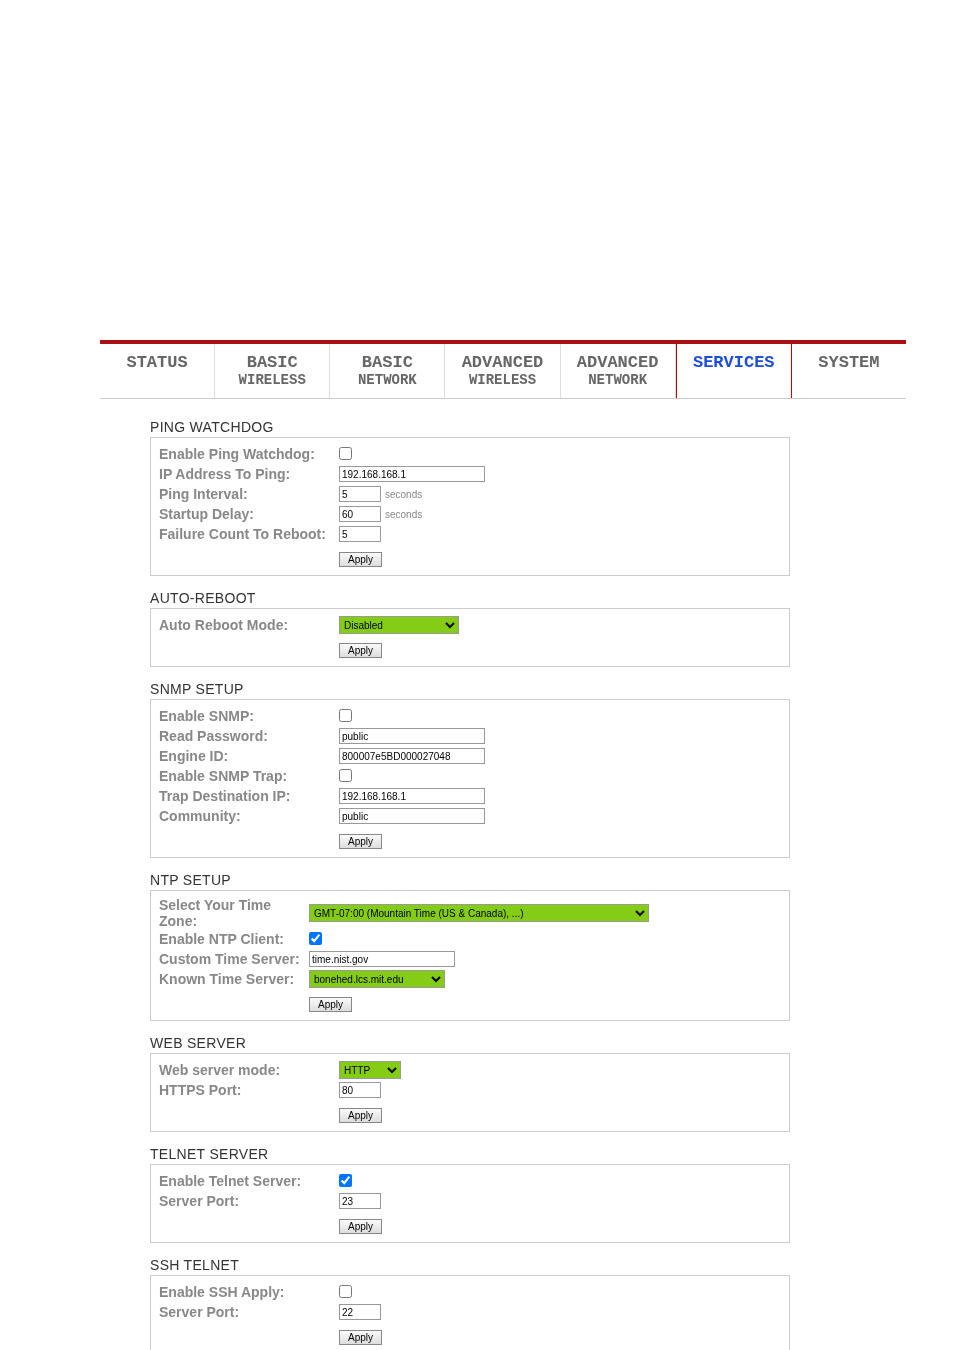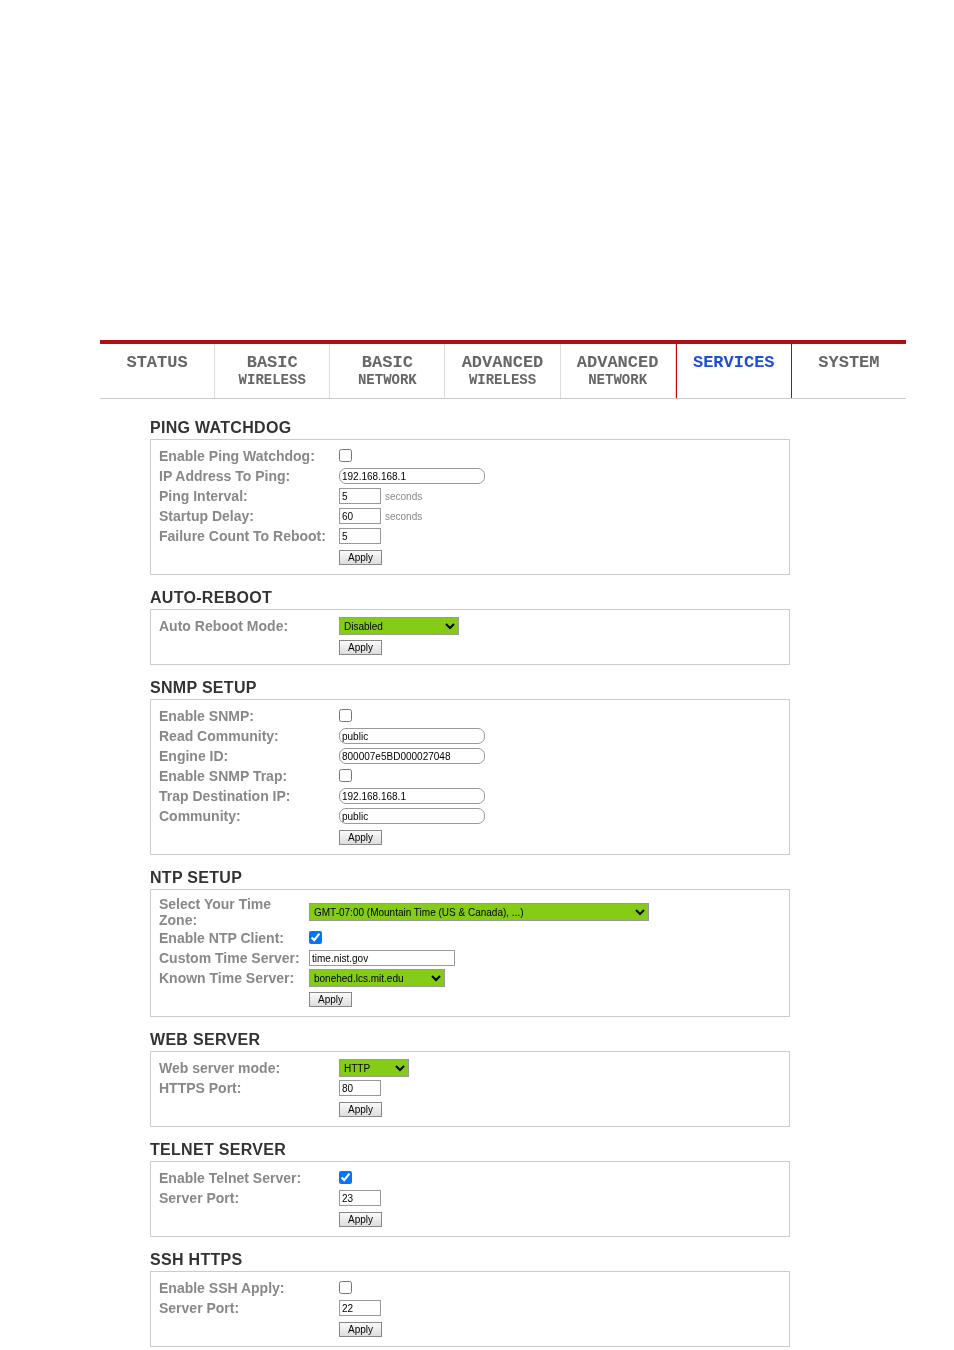--- a/index.html
+++ b/index.html
@@ -5,32 +5,32 @@
   html,body{margin:0;padding:0;background:#fff;font-family:Verdana,Arial,sans-serif;font-size:11px;color:#666;}
   .page{width:954px;margin:0 auto;}
   .topgap{height:340px;}
   .hr-top{height:4px;background:#a11;width:806px;margin-left:100px;}
   .tabs{display:flex;width:806px;margin-left:100px;border-bottom:1px solid #ccc;}
   .tab{flex:1;text-align:center;padding:10px 4px;font-family:Liberation Mono, monospace;font-weight:bold;font-size:17px;color:#666;border-right:1px solid #ddd;line-height:1.1;}
   .tab:last-child{border-right:none;}
   .tab.active{color:#1d4ed8;border:1px solid #c00;border-top:none;border-bottom:none;}
   .tab .sub{font-size:14px;display:block;}
   .content{width:640px;margin-left:150px;margin-top:20px;}
-  .section-title{font-weight:bold;color:#333;font-size:16px;margin:14px 0 2px 0;letter-spacing:0.3px;}
+  .section-title{font-weight:normal;color:#333;font-size:14px;margin:14px 0 2px 0;letter-spacing:0.3px;}
   .box{border:1px solid #ccc;padding:6px 8px 8px 8px;}
   .row{display:flex;align-items:center;min-height:20px;}
   .lbl{width:180px;color:#888;font-size:14px;font-weight:bold;}
   .ctl{flex:1;}
   input[type=text]{font-family:Verdana,Arial,sans-serif;font-size:10px;border:1px solid #999;height:14px;padding:0 2px;background:#fff;}
-  input.w140{width:140px;border-radius:7px;}
+  input.w140{width:140px;}
   input.w40{width:36px;}
   input.w140b{width:140px;}
   select{font-family:Verdana,Arial,sans-serif;font-size:10px;border:1px solid #999;height:18px;background:#84cc16;}
   .unit{font-size:10px;color:#888;margin-left:4px;}
-  .btn{font-family:Verdana,Arial,sans-serif;font-size:10px;border:1px solid #888;background:linear-gradient(#fafafa,#ddd);padding:1px 8px;margin-top:2px;cursor:pointer;}
+  .btn{font-family:Verdana,Arial,sans-serif;font-size:10px;border:1px solid #888;background:linear-gradient(#fafafa,#ddd);padding:1px 8px;margin-top:8px;cursor:pointer;}
   input[type=checkbox]{margin:0;}
   .cb{width:13px;height:13px;}
 </style>
 </head>
 <body>
 
 <div class="page">
   <div class="topgap"></div>
   <div class="hr-top"></div>
   <div class="tabs">
@@ -85,21 +85,21 @@
         </div>
     </div>
 
     <div class="section-title">SNMP SETUP</div>
     <div class="box">
       <div class="row">
           <div class="lbl">Enable SNMP:</div>
           <div class="ctl"><input type="checkbox" class="cb" style=""></div>
         </div>
       <div class="row">
-          <div class="lbl">Read Community:</div>
+          <div class="lbl">Read Password:</div>
           <div class="ctl"><input type="text" class="w140" value="public" style=""></div>
         </div>
       <div class="row">
           <div class="lbl">Engine ID:</div>
           <div class="ctl"><input type="text" class="w140" value="800007e5BD000027048" style=""></div>
         </div>
       <div class="row">
           <div class="lbl">Enable SNMP Trap:</div>
           <div class="ctl"><input type="checkbox" class="cb" style=""></div>
         </div>
@@ -138,21 +138,21 @@
       <div class="row">
           <div class="lbl" style="width:150px"></div>
           <div class="ctl"><button class="btn">Apply</button></div>
         </div>
     </div>
 
     <div class="section-title">WEB SERVER</div>
     <div class="box">
       <div class="row">
           <div class="lbl">Web server mode:</div>
-          <div class="ctl"><select style="width:70px"><option>HTTP</option></select></div>
+          <div class="ctl"><select style="width:62px"><option>HTTP</option></select></div>
         </div>
       <div class="row">
           <div class="lbl">HTTPS Port:</div>
           <div class="ctl"><input type="text" class="w40" value="80" style=""></div>
         </div>
       <div class="row">
           <div class="lbl"></div>
           <div class="ctl"><button class="btn">Apply</button></div>
         </div>
     </div>
@@ -166,21 +166,21 @@
       <div class="row">
           <div class="lbl">Server Port:</div>
           <div class="ctl"><input type="text" class="w40" value="23" style=""></div>
         </div>
       <div class="row">
           <div class="lbl"></div>
           <div class="ctl"><button class="btn">Apply</button></div>
         </div>
     </div>
 
-    <div class="section-title">SSH HTTPS</div>
+    <div class="section-title">SSH TELNET</div>
     <div class="box">
       <div class="row">
           <div class="lbl">Enable SSH Apply:</div>
           <div class="ctl"><input type="checkbox" class="cb" style=""></div>
         </div>
       <div class="row">
           <div class="lbl">Server Port:</div>
           <div class="ctl"><input type="text" class="w40" value="22" style=""></div>
         </div>
       <div class="row">

